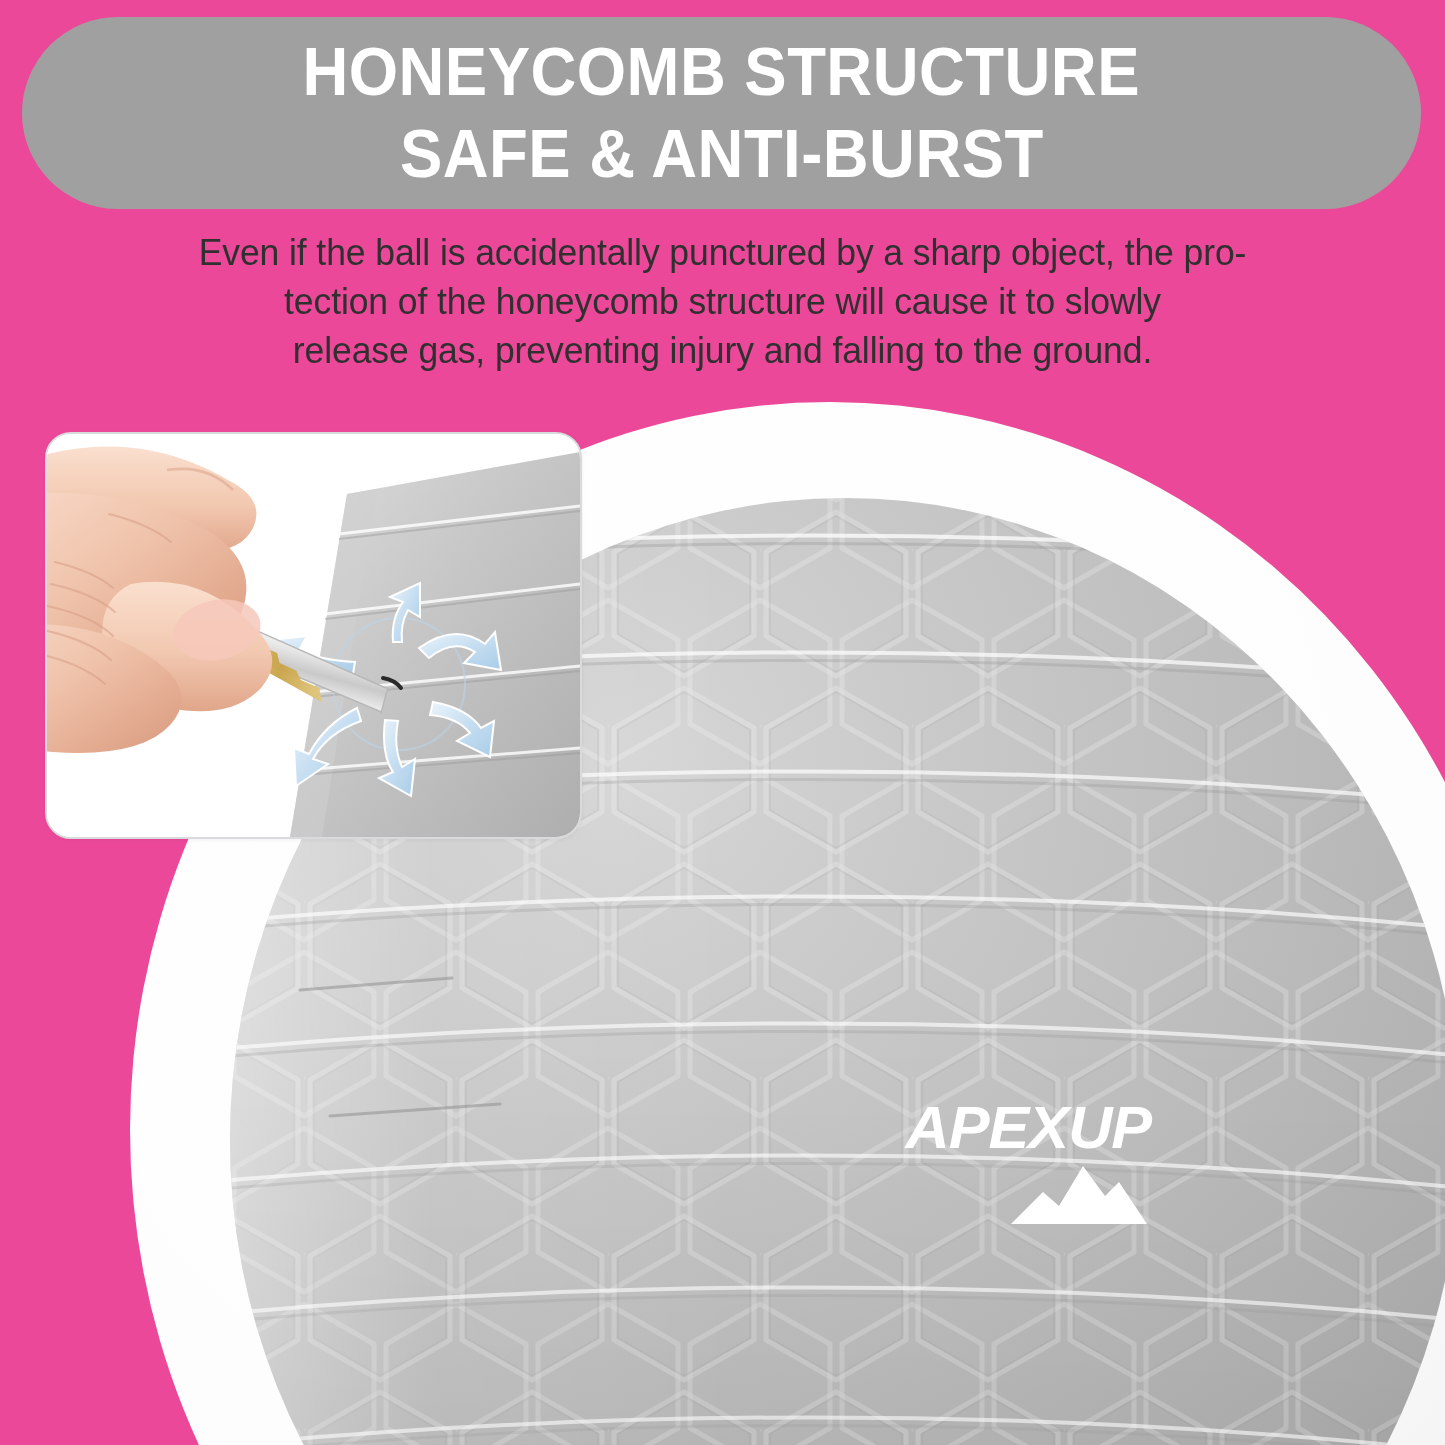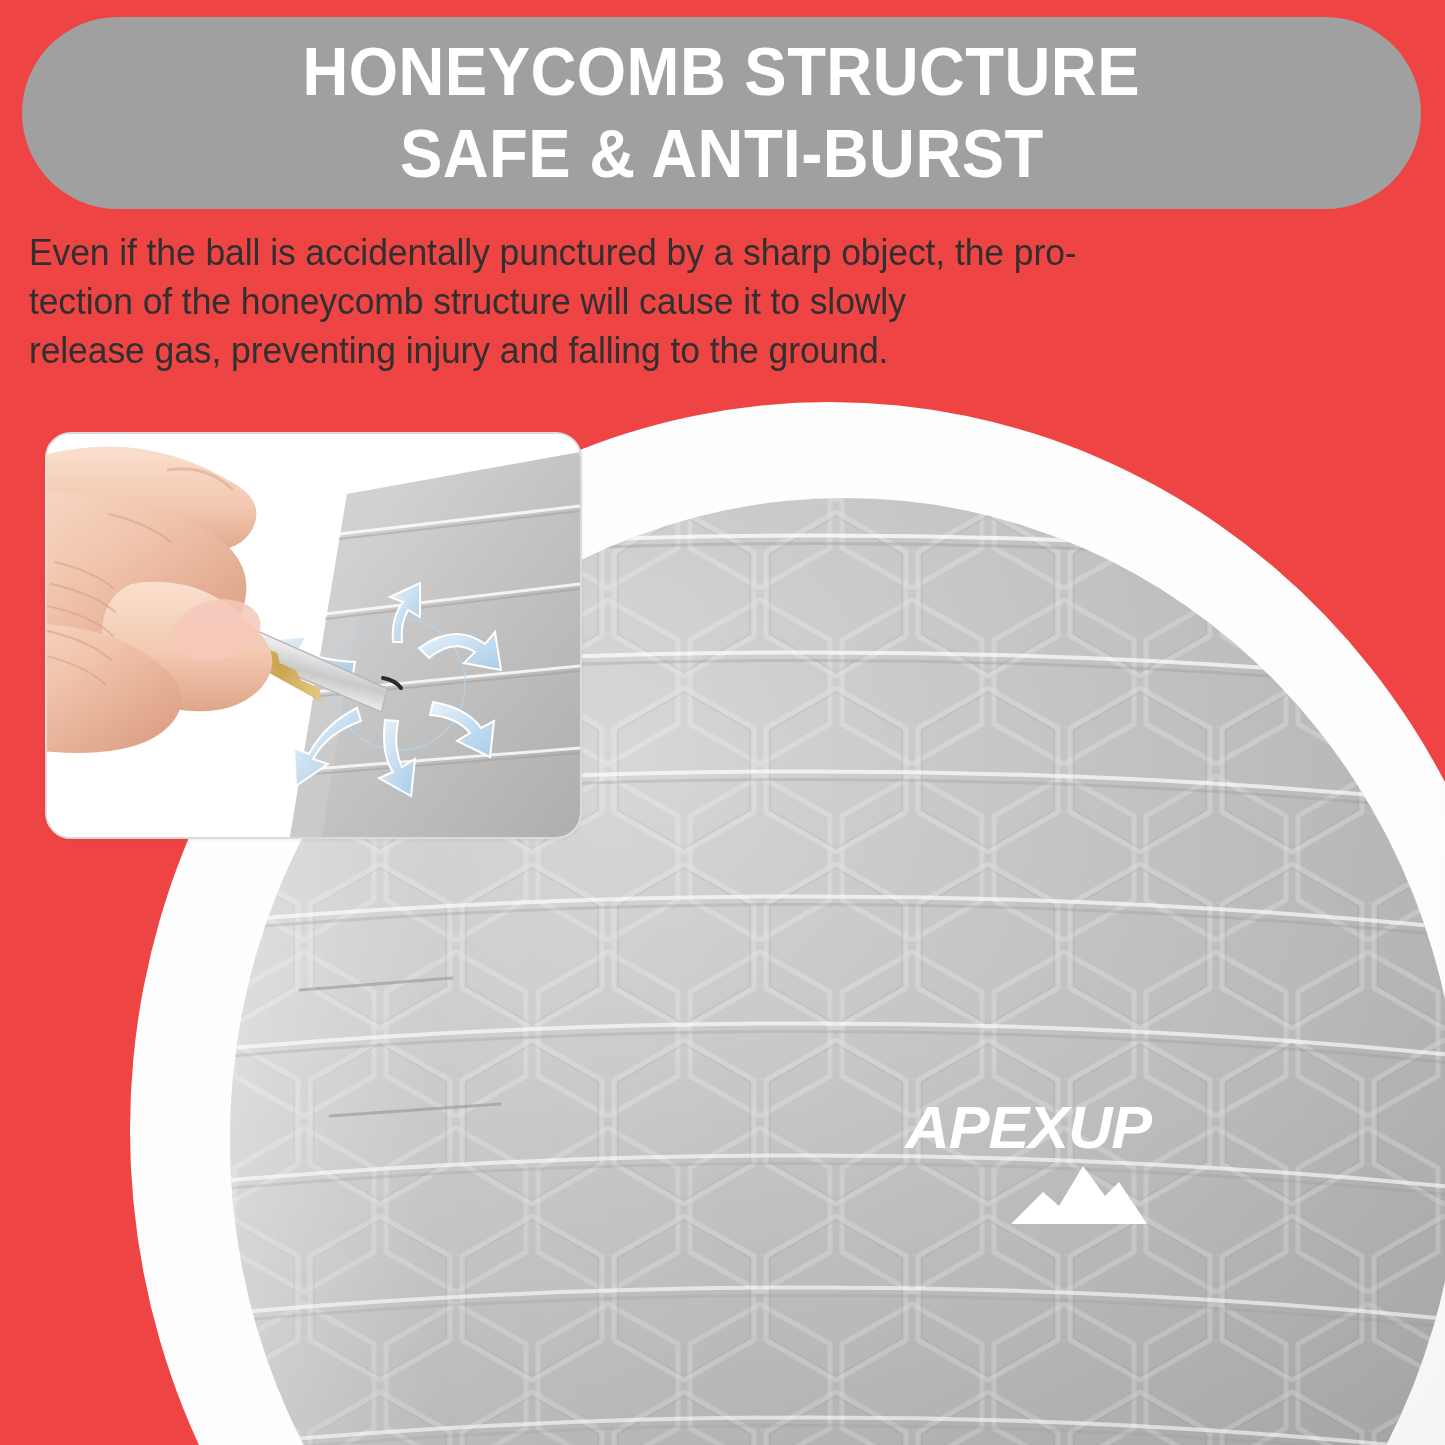--- a/index.html
+++ b/index.html
@@ -14,21 +14,21 @@
     font-family: "Liberation Sans", sans-serif;
     background: #f4f4f4;
     position: relative;
   }
 
   #stage {
     position: absolute;
     inset: 0;
     width: 1445px;
     height: 1445px;
-    background: #ef4444;
+    background: #ec4899;
     overflow: hidden;
   }
 
   
   #photo-layer {
     position: absolute;
     left: 0; top: 330px;
     width: 1445px;
     height: 1115px;
     overflow: hidden;
@@ -64,21 +64,21 @@
     white-space: nowrap;
   }
 
   
   #subtitle {
     position: absolute;
     left: 0;
     top: 228px;
     width: 1445px;
     z-index: 20;
-    text-align: left;
+    text-align: center;
   }
   .sub-line {
     color: #303030;
     font-family: "Liberation Sans Narrow", "Liberation Sans", sans-serif;
     font-size: 37px;
     line-height: 49px;
     letter-spacing: -0.1px;
     transform: scaleX(0.96);
     white-space: nowrap;
   }

